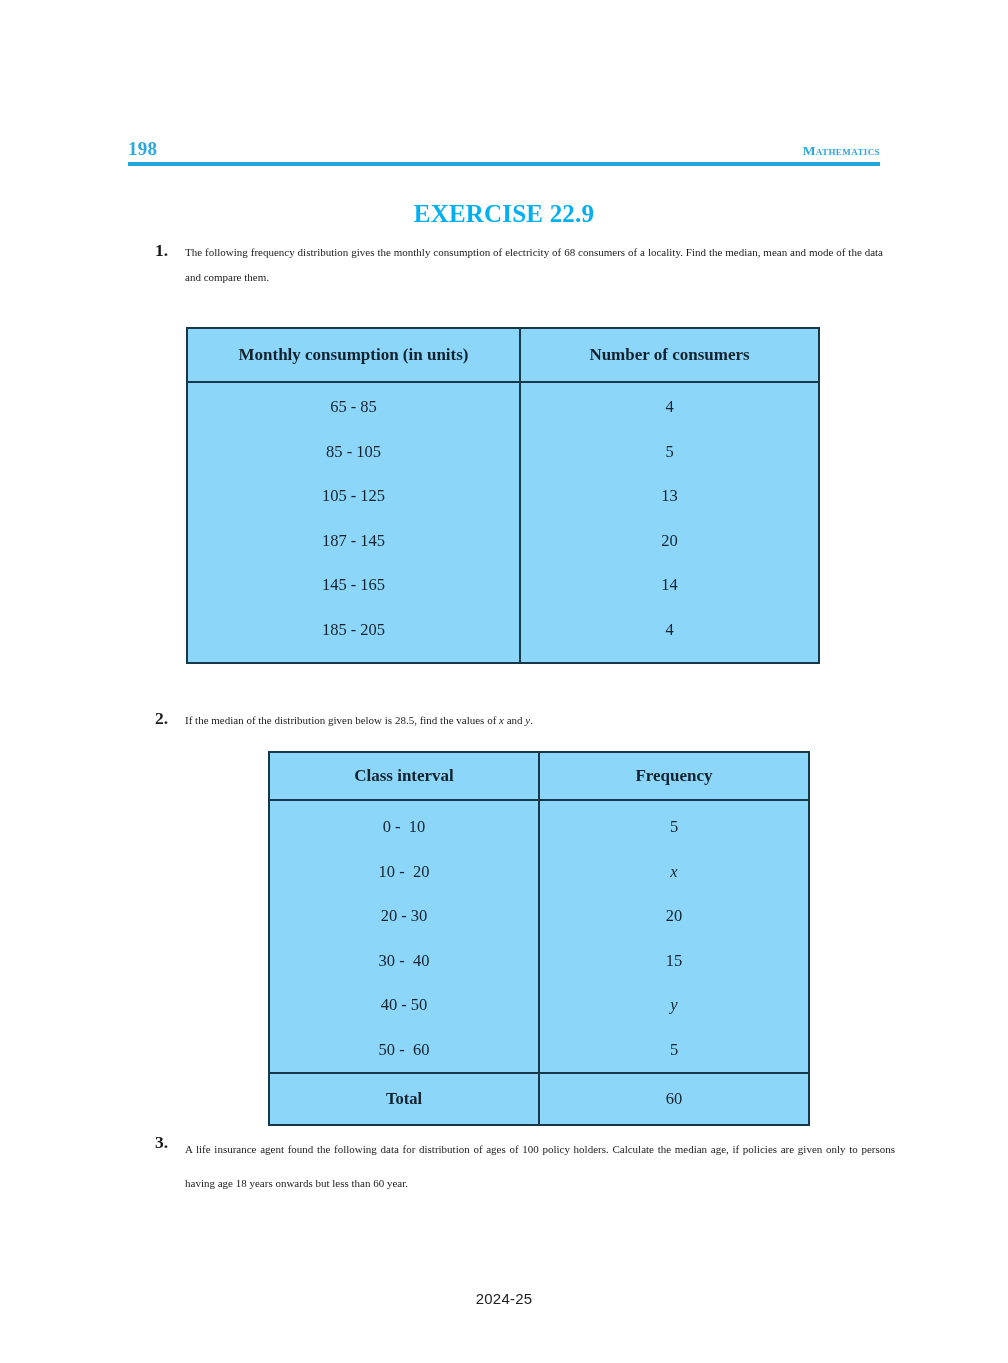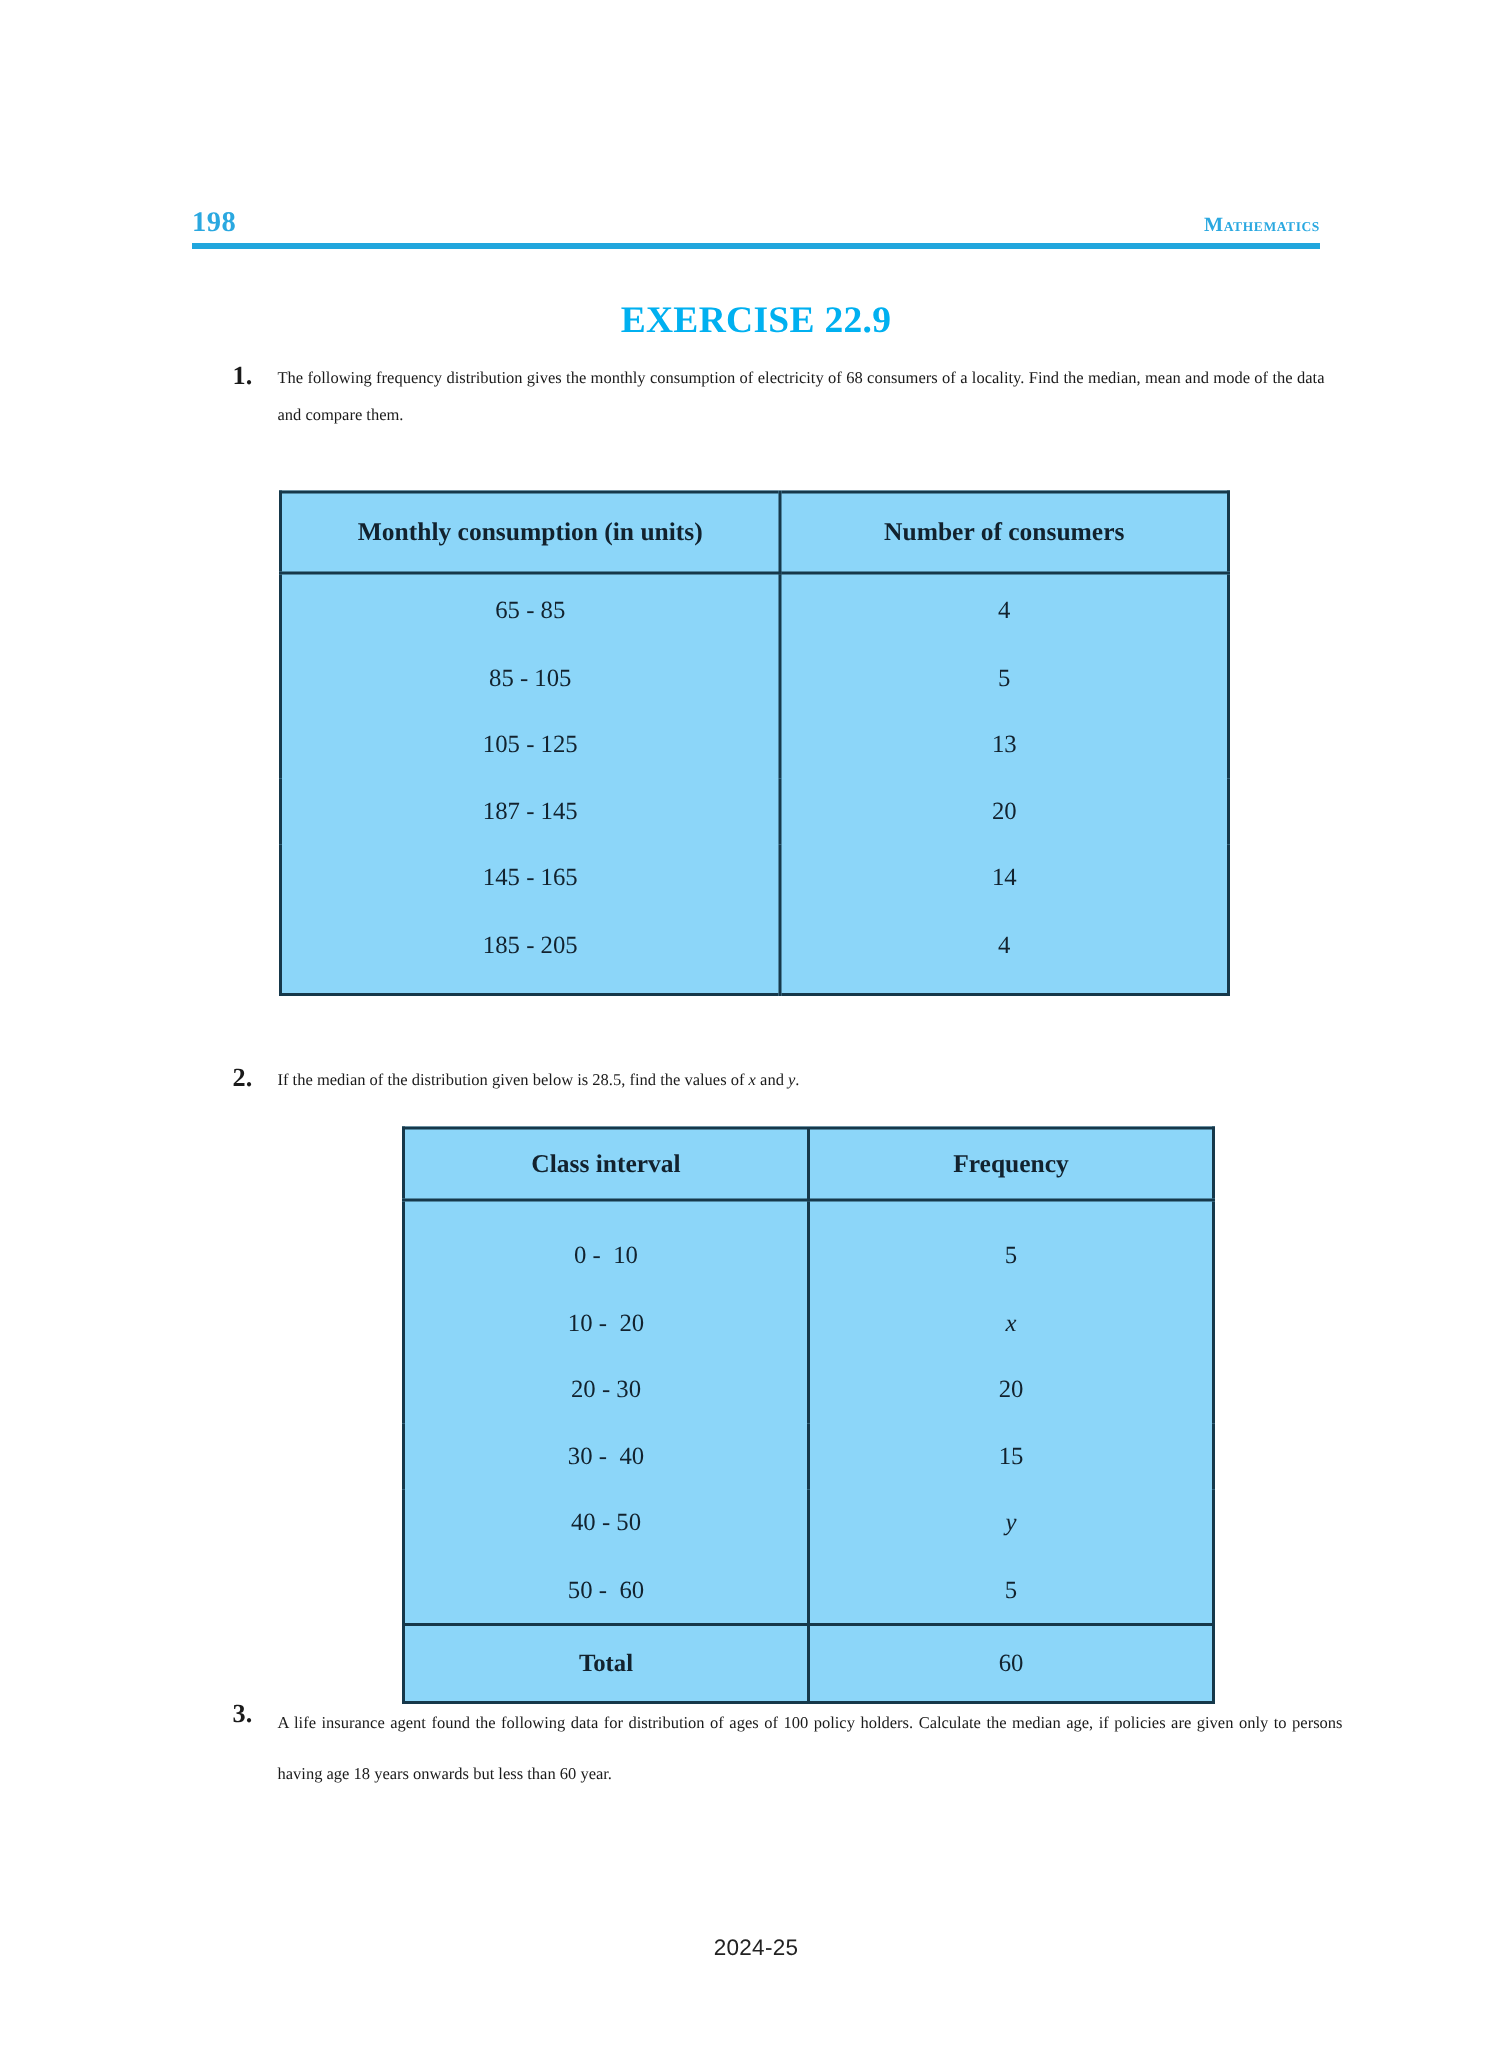--- a/index.html
+++ b/index.html
@@ -166,21 +166,21 @@
   
   #table-classinterval {
     left: 242px;
     top: 751px;
     width: 540px;
     margin-left: 26px;
   }
   #table-classinterval th.th-left { width: 268px; height: 46px; }
   #table-classinterval th.th-right { width: 268px; }
   #table-classinterval td { height: 44.5px; }
-  #table-classinterval tr:first-child td { padding-top: 14px; }
+  #table-classinterval tr:first-child td { padding-top: 4px; }
   #table-classinterval tr.total-row td { height: 50px; }
 
   .nowrap-spaced {
     white-space: pre;
   }
 
   
   .page-footer {
     position: absolute;
     left: 0;

